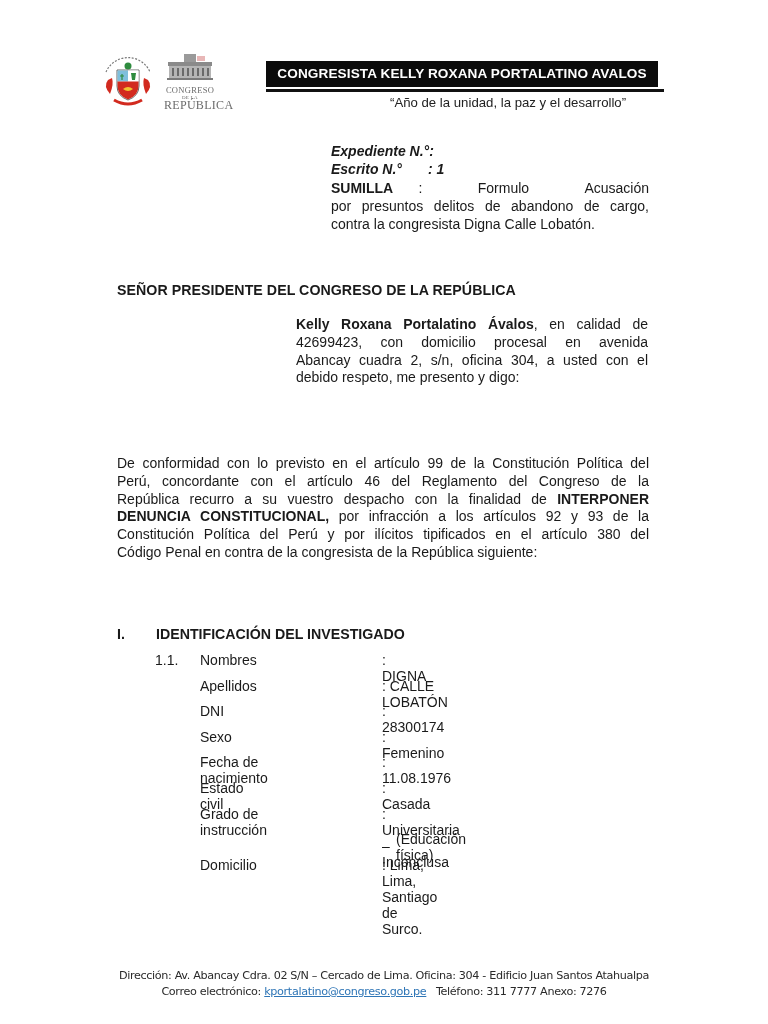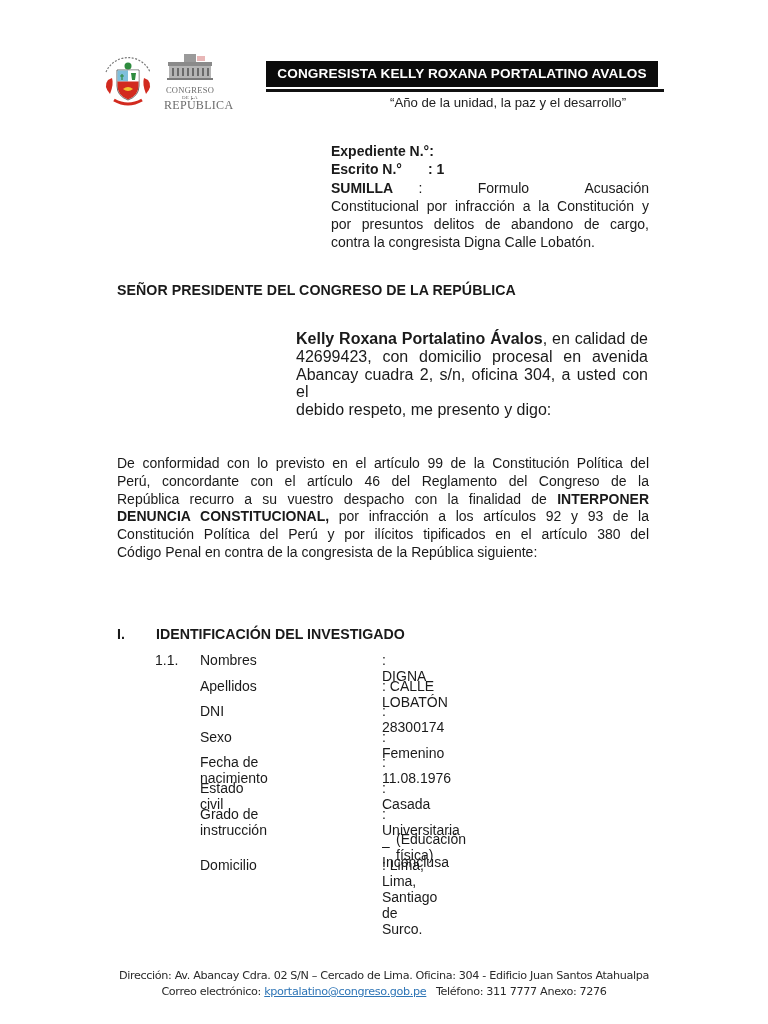--- a/index.html
+++ b/index.html
@@ -18,29 +18,29 @@
   .banner {
     left: 266px; top: 61px; width: 392px; height: 26px;
     background: #0b0b0b; color: #ffffff; font-weight: bold;
     font-size: 13.6px; text-align: center; line-height: 26px; letter-spacing: 0.1px;
   }
   .banner-rule { left: 266px; top: 89px; width: 398px; height: 3px; background: #111; }
   .motto { left: 390px; top: 95px; font-size: 13.2px; color: #222; }
 
   
   .exp-block { left: 331px; top: 142px; width: 318px; font-size: 14px; line-height: 18.3px; }
-  .exp-row { white-space: nowrap; }
+  .exp-row { white-space: nowrap; font-style: italic; }
   .exp-row b { font-weight: bold; }
   .sumilla { text-align: justify; text-align-last: left; }
   .sumilla-head { display: flex; justify-content: space-between; }
 
   .heading { font-weight: bold; font-size: 14.2px; letter-spacing: 0.05px; }
   .h-senor { left: 117px; top: 282px; text-align: right; }
 
-  .intro { left: 296px; top: 330px; width: 352px; font-size: 16px; line-height: 17.8px; text-align: justify; }
+  .intro { left: 296px; top: 316px; width: 352px; font-size: 14px; line-height: 17.8px; text-align: justify; }
   .intro-line { display: block; text-align: justify; text-align-last: justify; }
   .intro-line.last { text-align-last: left; }
 
   .para { left: 117px; top: 455px; width: 532px; font-size: 14px; line-height: 17.8px; }
   .para-line { display: block; text-align: justify; text-align-last: justify; white-space: nowrap; }
   .para-line.last { text-align-last: left; }
 
   .sec-num { left: 117px; top: 626px; font-weight: bold; font-size: 14.2px; }
   .sec-title { left: 156px; top: 626px; font-weight: bold; font-size: 14.2px; }
 
@@ -107,21 +107,20 @@
   <div class="exp-row">
     <b style="display:inline-block;width:97px;">Escrito N.°</b><b>: 1</b>
   </div>
   <div class="sumilla-head">
     <b>SUMILLA</b>
     <span style="margin-left:-30px;">:</span>
     <span>Formulo</span>
     <span>Acusación</span>
   </div>
   <div class="sumilla">
-    <span class="intro-line">Constitucional por infracción a la Constitución y</span>
     <span class="intro-line">por presuntos delitos de abandono de cargo,</span>
     <span class="intro-line last">contra la congresista Digna Calle Lobatón.</span>
   </div>
 </div>
 
 <div class="abs heading h-senor">SEÑOR PRESIDENTE DEL CONGRESO DE LA REPÚBLICA</div>
 
 <div class="abs intro">
   <span class="intro-line"><b>Kelly Roxana Portalatino Ávalos</b><span>, en calidad de</span></span>
   <span class="intro-line">42699423, con domicilio procesal en avenida</span>

